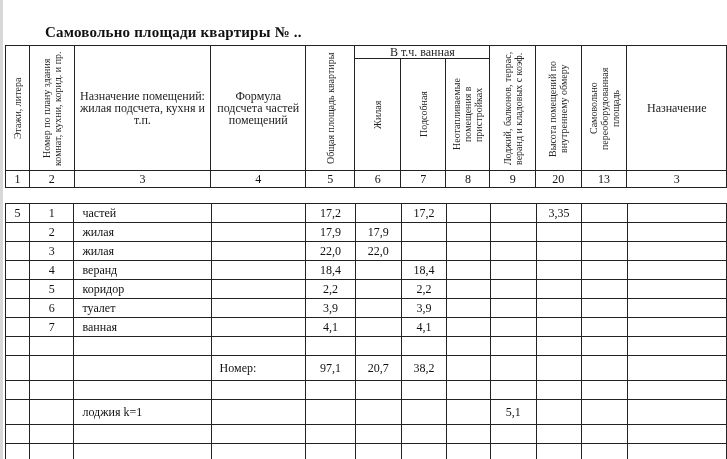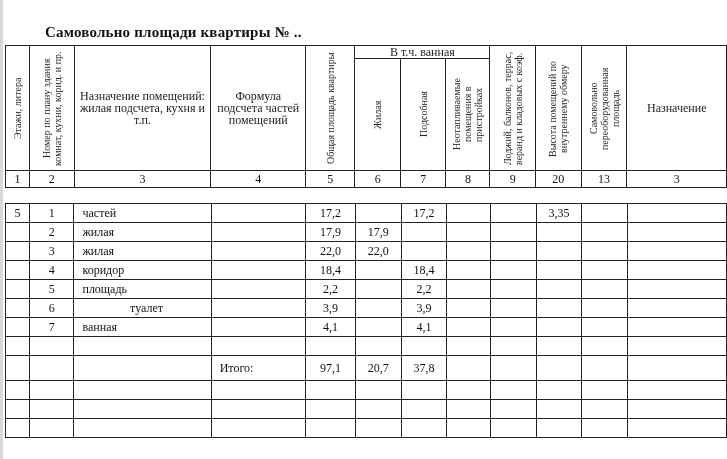--- a/index.html
+++ b/index.html
@@ -146,49 +146,49 @@
         <td class="c" style="height: 18px;"></td>
         <td class="c" style="height: 18px;"></td>
         <td class="c" style="height: 18px;"></td>
         <td class="c" style="height: 18px;"></td>
         <td class="c" style="height: 18px;"></td>
         <td class="c" style="height: 18px;"></td>
       </tr>
       <tr class="data">
         <td class="c" style="height: 18px;"></td>
         <td class="c" style="height: 18px;">4</td>
+        <td class="l" style="height: 18px;">веранд</td>
+        <td class="l" style="height: 18px;"></td>
+        <td class="c" style="height: 18px;">18,4</td>
+        <td class="c" style="height: 18px;"></td>
+        <td class="c" style="height: 18px;">18,4</td>
+        <td class="c" style="height: 18px;"></td>
+        <td class="c" style="height: 18px;"></td>
+        <td class="c" style="height: 18px;"></td>
+        <td class="c" style="height: 18px;"></td>
+        <td class="c" style="height: 18px;"></td>
+      </tr>
+      <tr class="data">
+        <td class="c" style="height: 18px;"></td>
+        <td class="c" style="height: 18px;">5</td>
         <td class="l" style="height: 18px;">коридор</td>
         <td class="l" style="height: 18px;"></td>
-        <td class="c" style="height: 18px;">18,4</td>
-        <td class="c" style="height: 18px;"></td>
-        <td class="c" style="height: 18px;">18,4</td>
-        <td class="c" style="height: 18px;"></td>
-        <td class="c" style="height: 18px;"></td>
-        <td class="c" style="height: 18px;"></td>
-        <td class="c" style="height: 18px;"></td>
-        <td class="c" style="height: 18px;"></td>
-      </tr>
-      <tr class="data">
-        <td class="c" style="height: 18px;"></td>
-        <td class="c" style="height: 18px;">5</td>
-        <td class="l" style="height: 18px;">площадь</td>
-        <td class="l" style="height: 18px;"></td>
         <td class="c" style="height: 18px;">2,2</td>
         <td class="c" style="height: 18px;"></td>
         <td class="c" style="height: 18px;">2,2</td>
         <td class="c" style="height: 18px;"></td>
         <td class="c" style="height: 18px;"></td>
         <td class="c" style="height: 18px;"></td>
         <td class="c" style="height: 18px;"></td>
         <td class="c" style="height: 18px;"></td>
       </tr>
       <tr class="data">
         <td class="c" style="height: 18px;"></td>
         <td class="c" style="height: 18px;">6</td>
-        <td class="l" style="height: 18px; text-align: center;">туалет</td>
+        <td class="l" style="height: 18px;">туалет</td>
         <td class="l" style="height: 18px;"></td>
         <td class="c" style="height: 18px;">3,9</td>
         <td class="c" style="height: 18px;"></td>
         <td class="c" style="height: 18px;">3,9</td>
         <td class="c" style="height: 18px;"></td>
         <td class="c" style="height: 18px;"></td>
         <td class="c" style="height: 18px;"></td>
         <td class="c" style="height: 18px;"></td>
         <td class="c" style="height: 18px;"></td>
       </tr>
@@ -217,43 +217,57 @@
         <td class="c" style="height: 18px;"></td>
         <td class="c" style="height: 18px;"></td>
         <td class="c" style="height: 18px;"></td>
         <td class="c" style="height: 18px;"></td>
         <td class="c" style="height: 18px;"></td>
       </tr>
       <tr class="data">
         <td class="c" style="height: 24px;"></td>
         <td class="c" style="height: 24px;"></td>
         <td class="l" style="height: 24px;"></td>
-        <td class="l" style="height: 24px;">Итого:</td>
+        <td class="l" style="height: 24px;">Номер:</td>
         <td class="c" style="height: 24px;">97,1</td>
         <td class="c" style="height: 24px;">20,7</td>
-        <td class="c" style="height: 24px;">37,8</td>
-        <td class="c" style="height: 24px;"></td>
-        <td class="c" style="height: 24px;"></td>
-        <td class="c" style="height: 24px;"></td>
-        <td class="c" style="height: 24px;"></td>
-        <td class="c" style="height: 24px;"></td>
-      </tr>
-      <tr class="data">
-        <td class="c" style="height: 18px;"></td>
-        <td class="c" style="height: 18px;"></td>
-        <td class="l" style="height: 18px;"></td>
-        <td class="l" style="height: 18px;"></td>
-        <td class="c" style="height: 18px;"></td>
-        <td class="c" style="height: 18px;"></td>
-        <td class="c" style="height: 18px;"></td>
-        <td class="c" style="height: 18px;"></td>
-        <td class="c" style="height: 18px;"></td>
-        <td class="c" style="height: 18px;"></td>
-        <td class="c" style="height: 18px;"></td>
-        <td class="c" style="height: 18px;"></td>
+        <td class="c" style="height: 24px;">38,2</td>
+        <td class="c" style="height: 24px;"></td>
+        <td class="c" style="height: 24px;"></td>
+        <td class="c" style="height: 24px;"></td>
+        <td class="c" style="height: 24px;"></td>
+        <td class="c" style="height: 24px;"></td>
+      </tr>
+      <tr class="data">
+        <td class="c" style="height: 18px;"></td>
+        <td class="c" style="height: 18px;"></td>
+        <td class="l" style="height: 18px;"></td>
+        <td class="l" style="height: 18px;"></td>
+        <td class="c" style="height: 18px;"></td>
+        <td class="c" style="height: 18px;"></td>
+        <td class="c" style="height: 18px;"></td>
+        <td class="c" style="height: 18px;"></td>
+        <td class="c" style="height: 18px;"></td>
+        <td class="c" style="height: 18px;"></td>
+        <td class="c" style="height: 18px;"></td>
+        <td class="c" style="height: 18px;"></td>
+      </tr>
+      <tr class="data">
+        <td class="c" style="height: 24px;"></td>
+        <td class="c" style="height: 24px;"></td>
+        <td class="l" style="height: 24px;">лоджия  k=1</td>
+        <td class="l" style="height: 24px;"></td>
+        <td class="c" style="height: 24px;"></td>
+        <td class="c" style="height: 24px;"></td>
+        <td class="c" style="height: 24px;"></td>
+        <td class="c" style="height: 24px;"></td>
+        <td class="c" style="height: 24px;">5,1</td>
+        <td class="c" style="height: 24px;"></td>
+        <td class="c" style="height: 24px;"></td>
+        <td class="c" style="height: 24px;"></td>
       </tr>
       <tr class="data">
         <td class="c" style="height: 18px;"></td>
         <td class="c" style="height: 18px;"></td>
         <td class="l" style="height: 18px;"></td>
         <td class="l" style="height: 18px;"></td>
         <td class="c" style="height: 18px;"></td>
         <td class="c" style="height: 18px;"></td>
         <td class="c" style="height: 18px;"></td>
         <td class="c" style="height: 18px;"></td>

